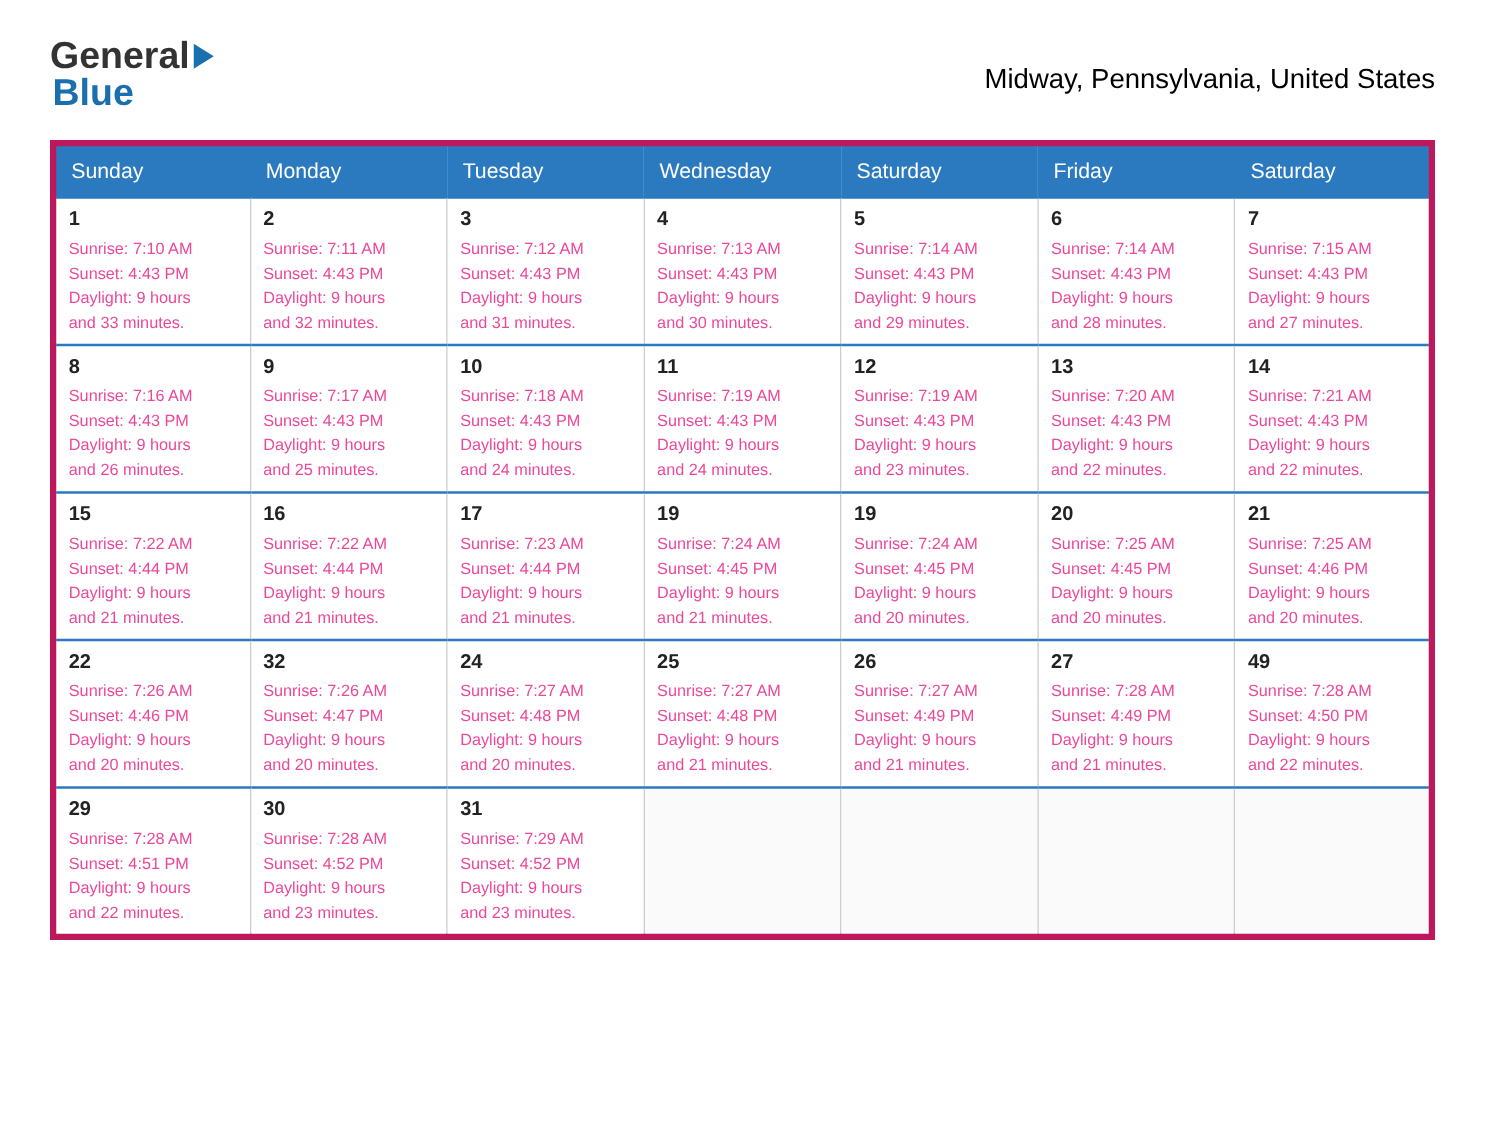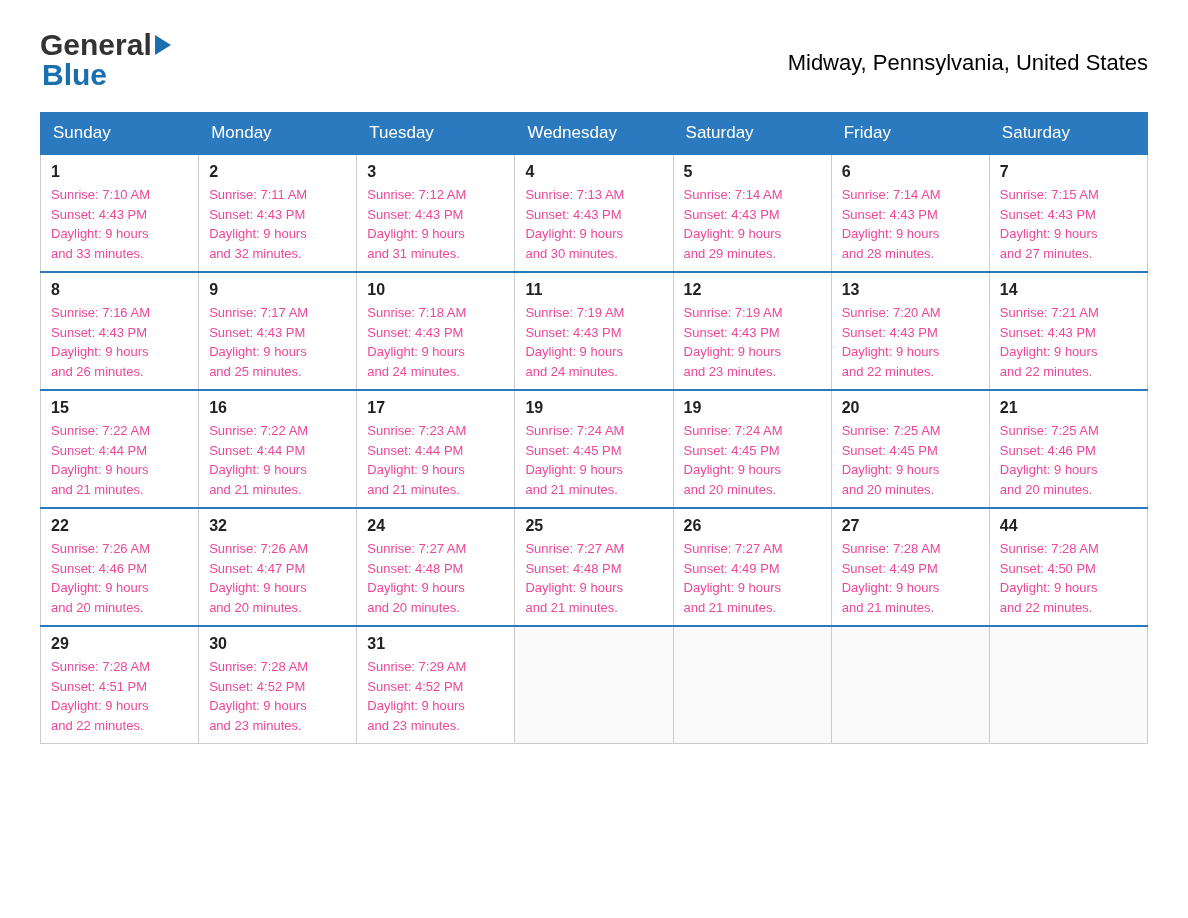--- a/index.html
+++ b/index.html
@@ -31,21 +31,21 @@
       line-height: 1.1;
     }
     .location-title {
       font-size: 22px;
       color: #000000;
       margin-top: 4px;
     }
     .calendar {
       width: 100%;
       border-collapse: collapse;
-      border: 1px solid #be185d;
+      border: 5px solid #be185d;
     }
     .calendar th {
       background-color: #2b7abf;
       color: #fff;
       font-size: 17px;
       font-weight: normal;
       padding: 10px 12px;
       text-align: left;
       border: 1px solid #2b7abf;
     }
@@ -191,21 +191,21 @@
         <td><span class="day-num">32</span>
           <span class="day-info">Sunrise: 7:26 AM<br>Sunset: 4:47 PM<br>Daylight: 9 hours<br>and 20 minutes.</span></td>
         <td><span class="day-num">24</span>
           <span class="day-info">Sunrise: 7:27 AM<br>Sunset: 4:48 PM<br>Daylight: 9 hours<br>and 20 minutes.</span></td>
         <td><span class="day-num">25</span>
           <span class="day-info">Sunrise: 7:27 AM<br>Sunset: 4:48 PM<br>Daylight: 9 hours<br>and 21 minutes.</span></td>
         <td><span class="day-num">26</span>
           <span class="day-info">Sunrise: 7:27 AM<br>Sunset: 4:49 PM<br>Daylight: 9 hours<br>and 21 minutes.</span></td>
         <td><span class="day-num">27</span>
           <span class="day-info">Sunrise: 7:28 AM<br>Sunset: 4:49 PM<br>Daylight: 9 hours<br>and 21 minutes.</span></td>
-        <td><span class="day-num">44</span>
+        <td><span class="day-num">49</span>
           <span class="day-info">Sunrise: 7:28 AM<br>Sunset: 4:50 PM<br>Daylight: 9 hours<br>and 22 minutes.</span></td>
       </tr>
       <tr>
         <td><span class="day-num">29</span>
           <span class="day-info">Sunrise: 7:28 AM<br>Sunset: 4:51 PM<br>Daylight: 9 hours<br>and 22 minutes.</span></td>
         <td><span class="day-num">30</span>
           <span class="day-info">Sunrise: 7:28 AM<br>Sunset: 4:52 PM<br>Daylight: 9 hours<br>and 23 minutes.</span></td>
         <td><span class="day-num">31</span>
           <span class="day-info">Sunrise: 7:29 AM<br>Sunset: 4:52 PM<br>Daylight: 9 hours<br>and 23 minutes.</span></td>
         <td class="empty-cell"></td>

